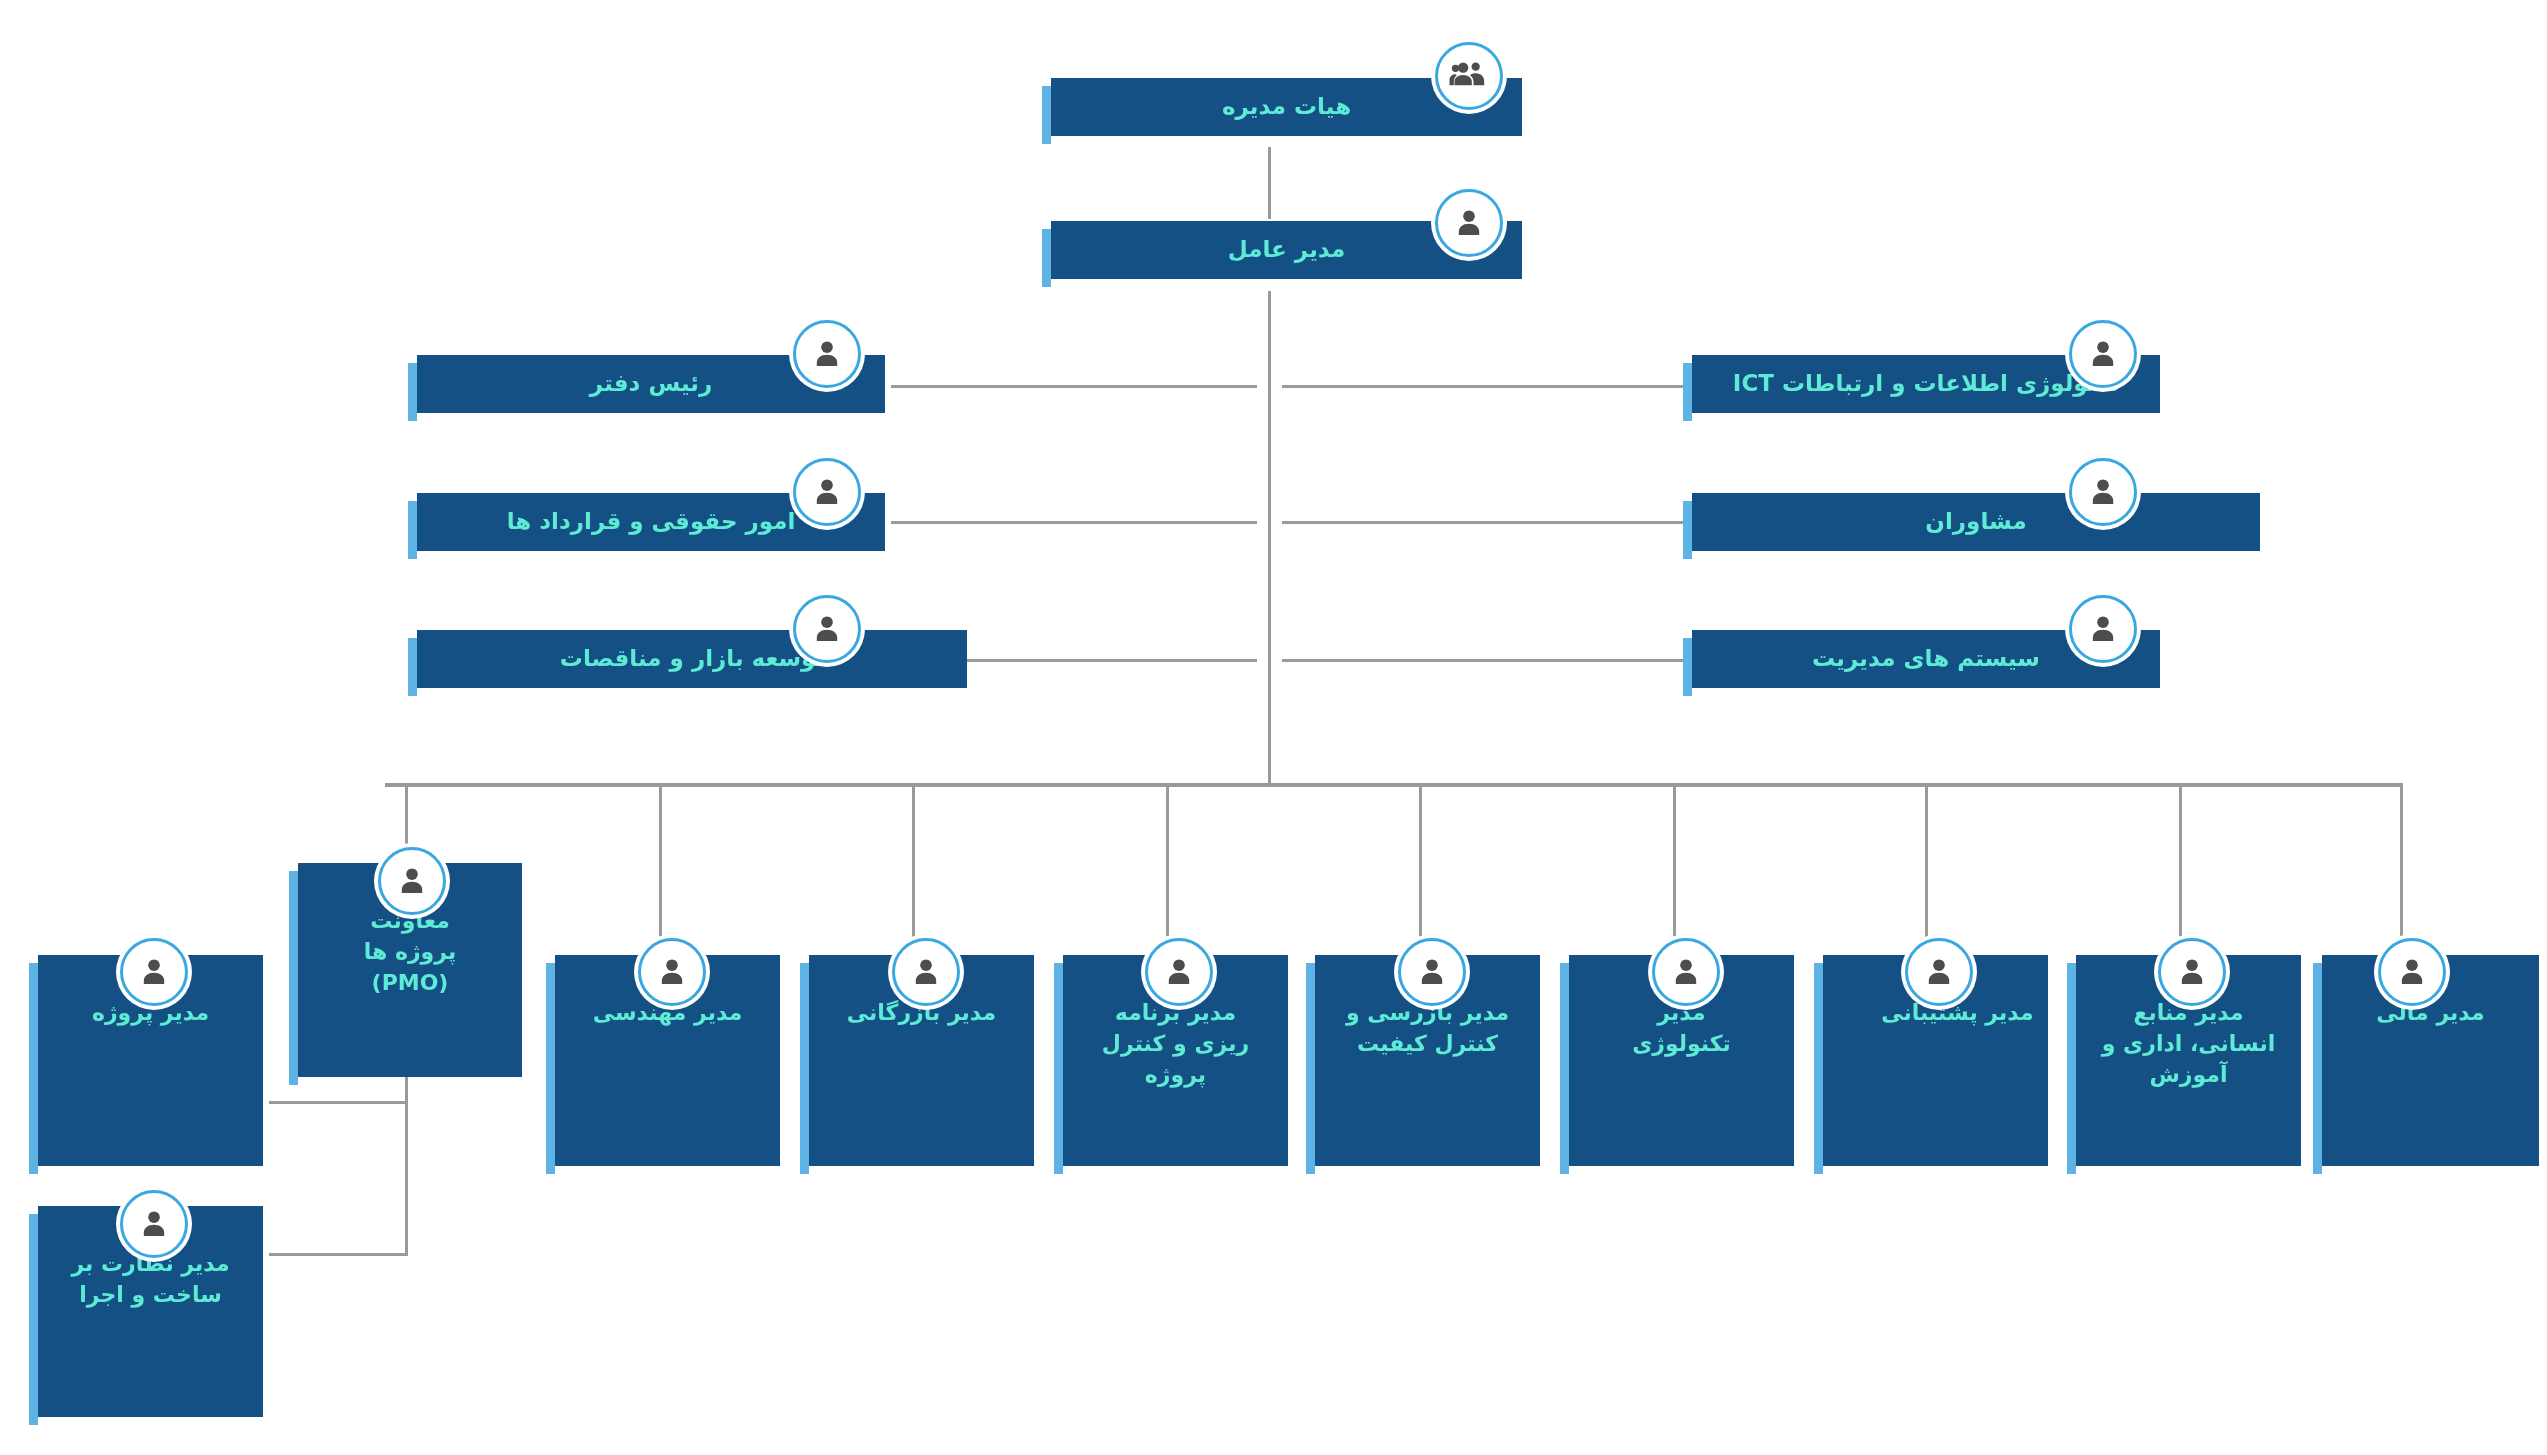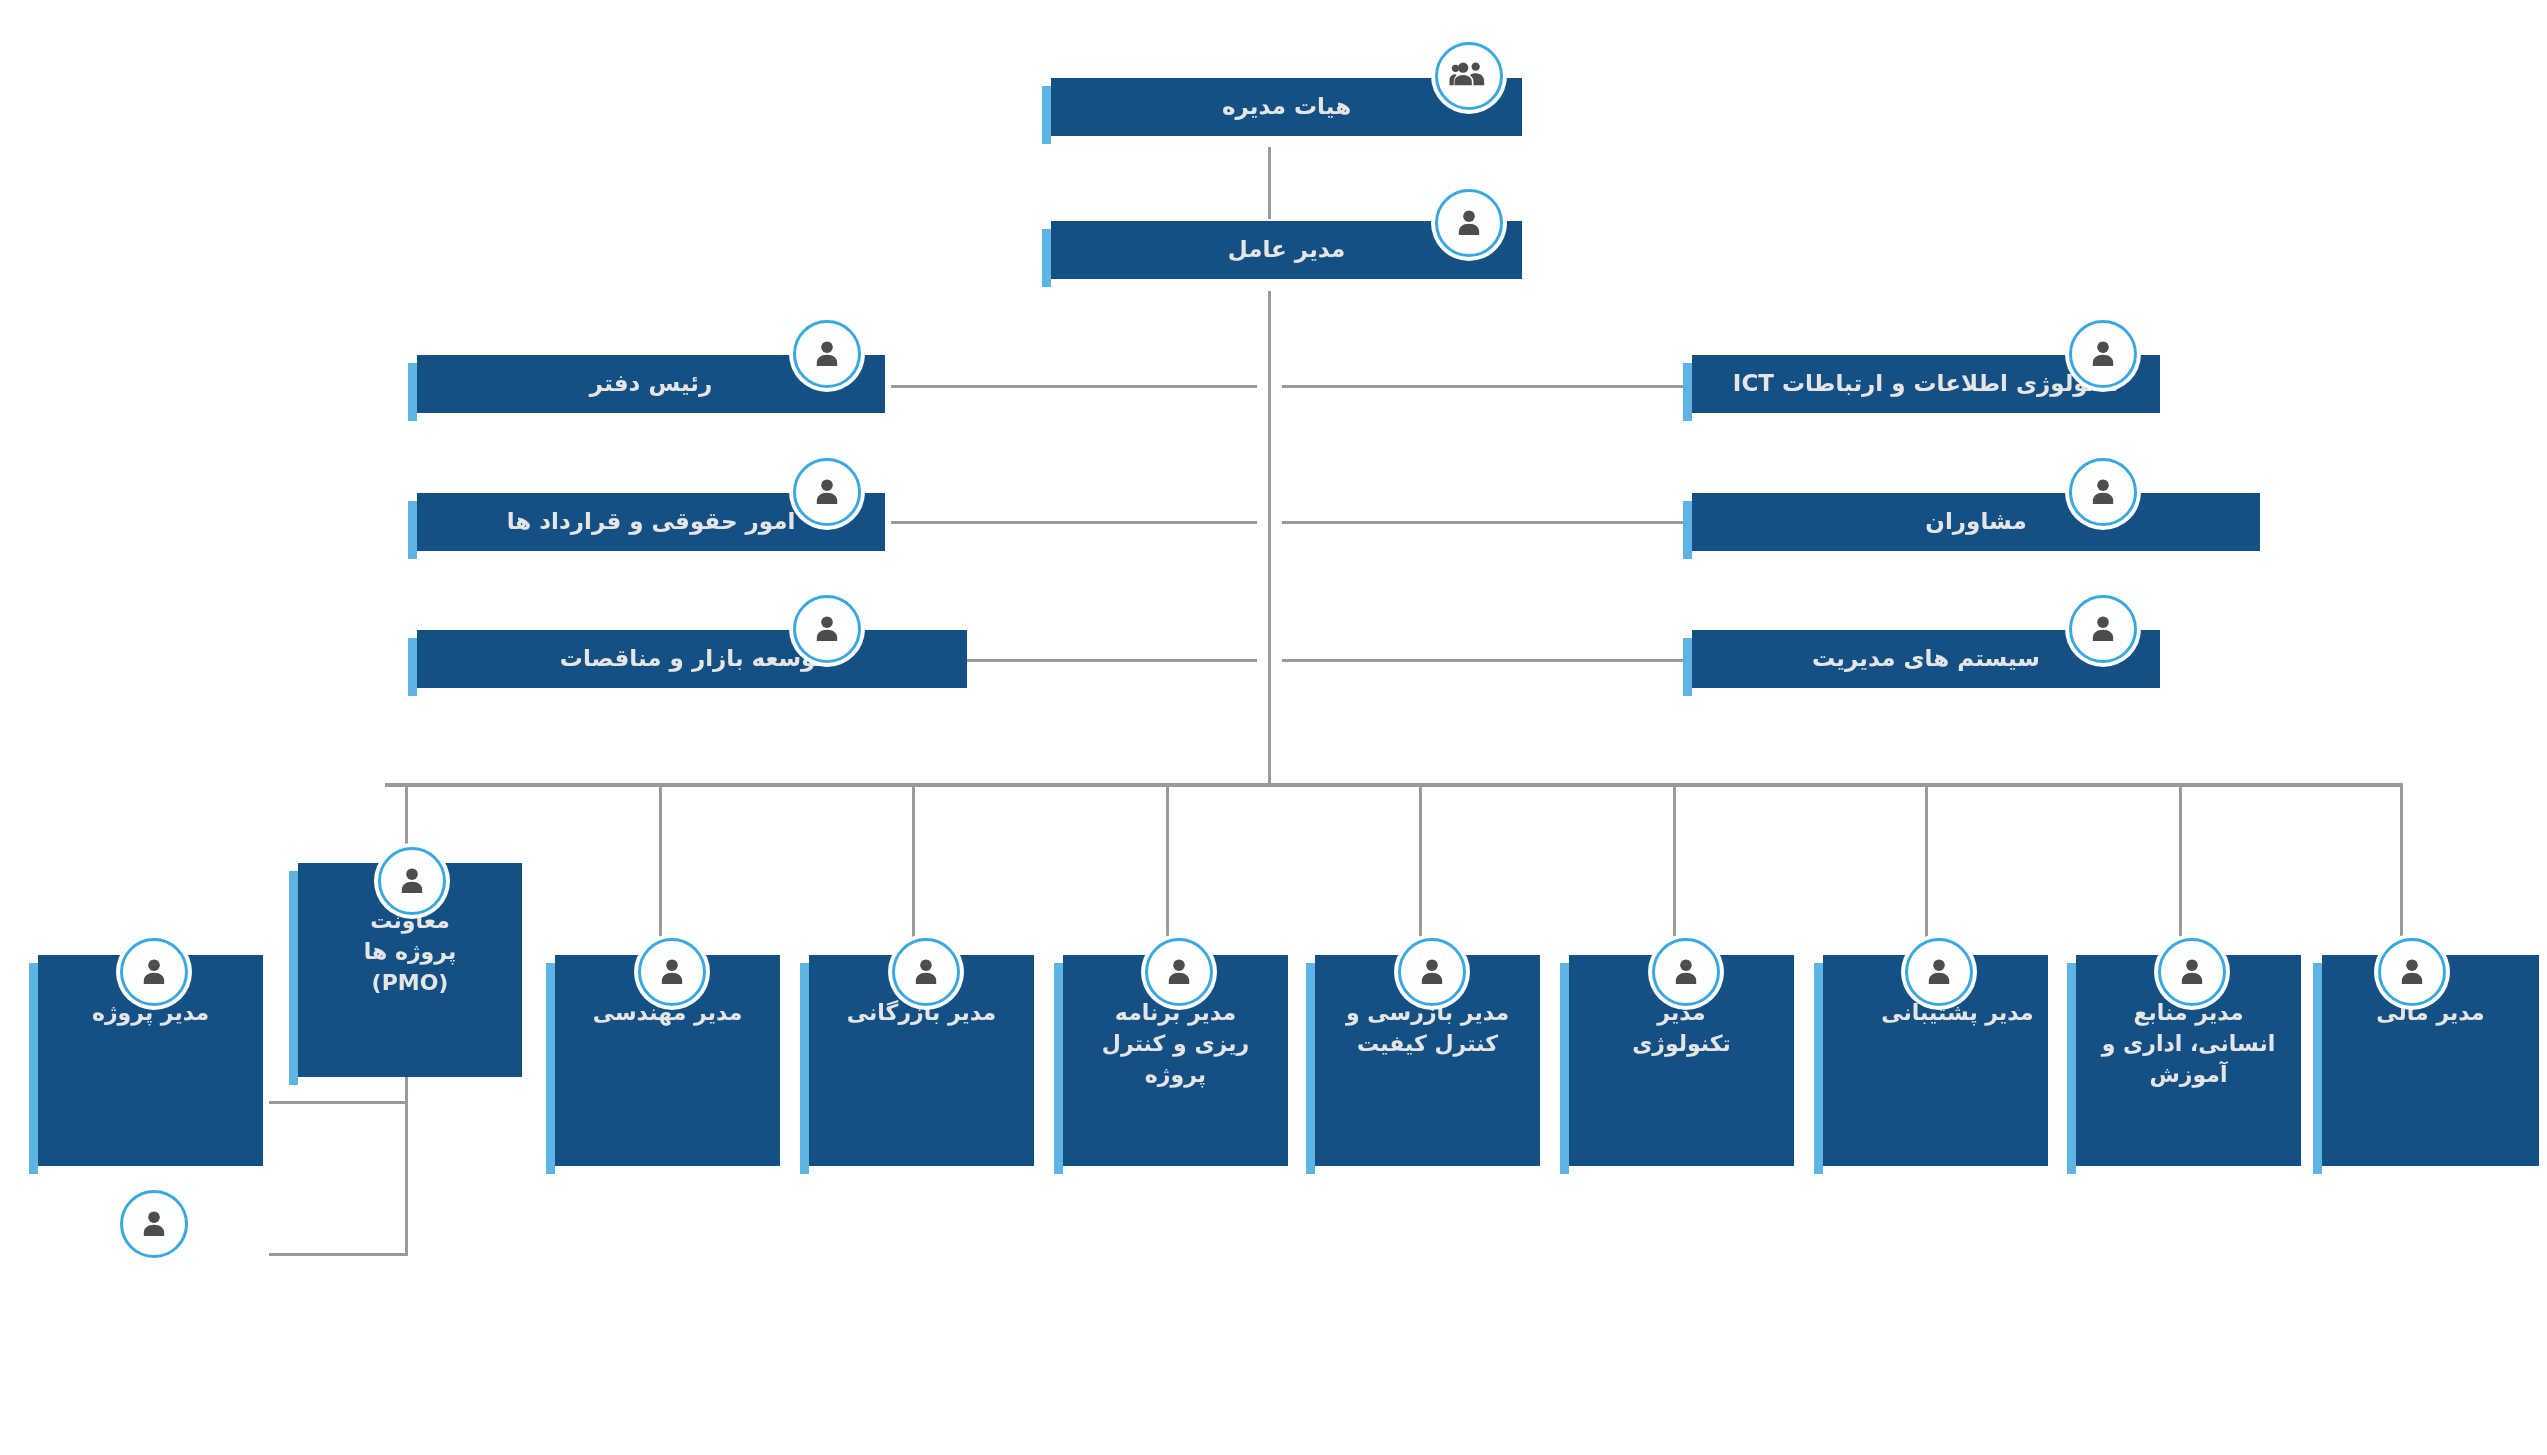--- a/index.html
+++ b/index.html
@@ -19,21 +19,21 @@
   .ln{position:absolute;background:#9a9a9a;}
   .ln.v{width:3px;}
   .ln.h{height:3px;}
   .ln.bus{height:4px;background:#9a9a9a;}
 
   
   .node{
     position:absolute;
     box-sizing:border-box;
     background:#155084;
-    color:#e5e5e5;
+    color:#5eead4;
     display:flex;
     align-items:center;
     justify-content:center;
     text-align:center;
     font-weight:bold;
     line-height:1.42;
     direction:rtl;
     letter-spacing:0;
   }
   
@@ -206,20 +206,24 @@
   <div class="node card" style="left:38px;top:955px;width:225px;height:211px;">
     <span class="txt">مدیر پروژه</span>
   </div>
   <div class="avatar" style="left:120px;top:938px;">
     <svg viewBox="0 0 24 24" fill="#4d4d4d">
         <circle cx="12" cy="7.2" r="4.1"></circle>
         <path d="M12 12.6c-4.3 0-7.2 2.5-7.2 5.6v2.2h14.4v-2.2c0-3.1-2.9-5.6-7.2-5.6z"></path>
       </svg>
   </div>
 
+  <div class="node card" style="left:38px;top:1206px;width:225px;height:211px;">
+    <span class="txt">مدیر نظارت بر
+ساخت و اجرا</span>
+  </div>
   <div class="avatar" style="left:120px;top:1190px;">
     <svg viewBox="0 0 24 24" fill="#4d4d4d">
         <circle cx="12" cy="7.2" r="4.1"></circle>
         <path d="M12 12.6c-4.3 0-7.2 2.5-7.2 5.6v2.2h14.4v-2.2c0-3.1-2.9-5.6-7.2-5.6z"></path>
       </svg>
   </div>
 
   <div class="node card" style="left:555px;top:955px;width:225px;height:211px;">
     <span class="txt">مدیر مهندسی</span>
   </div>

